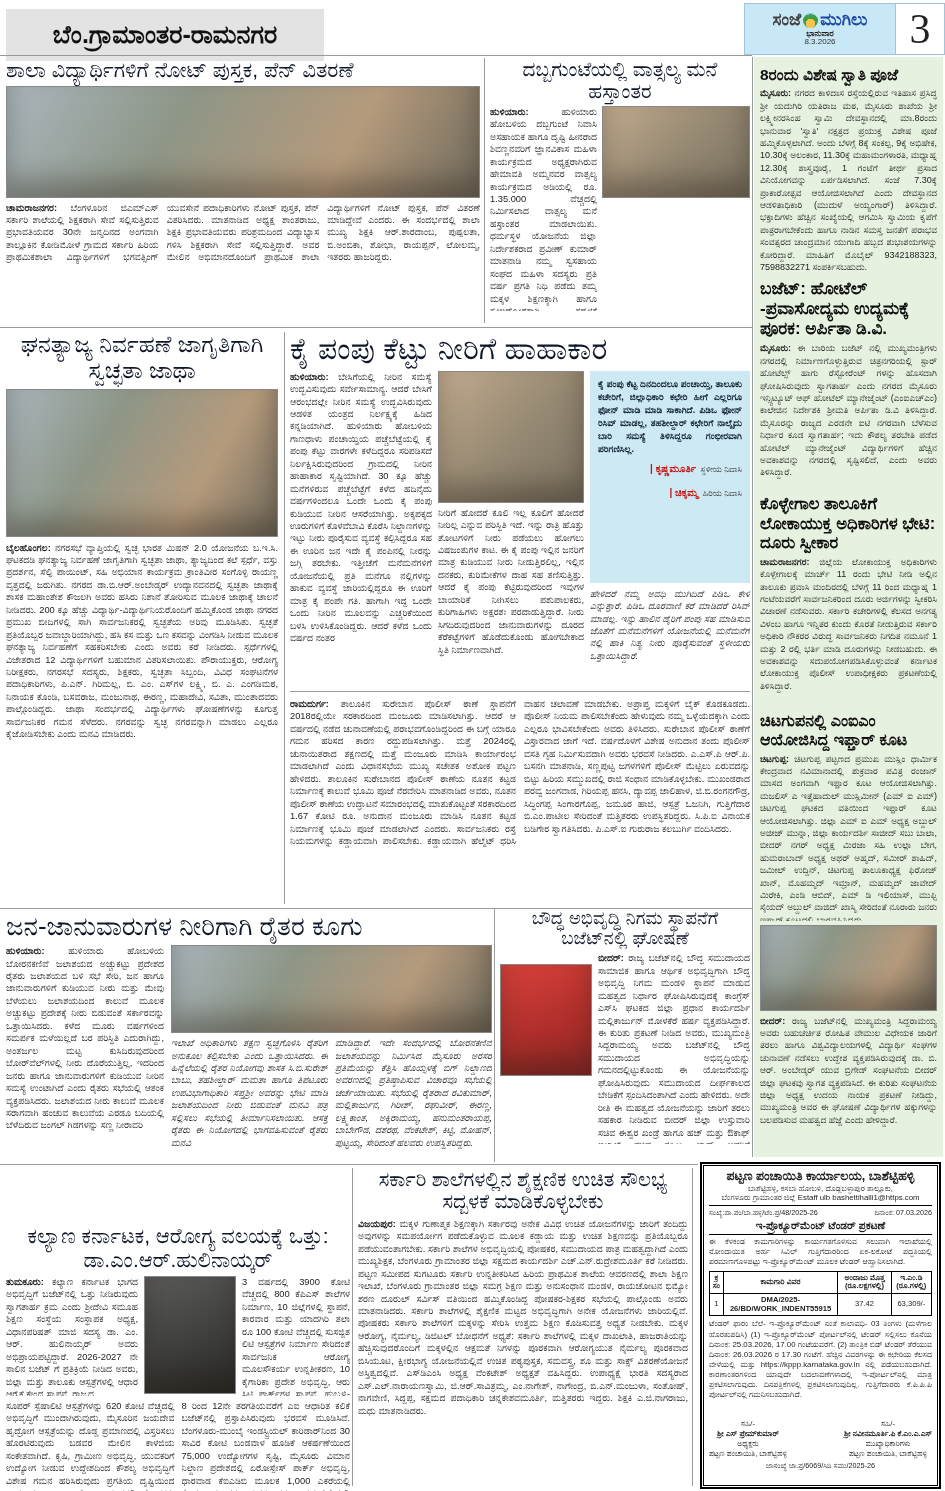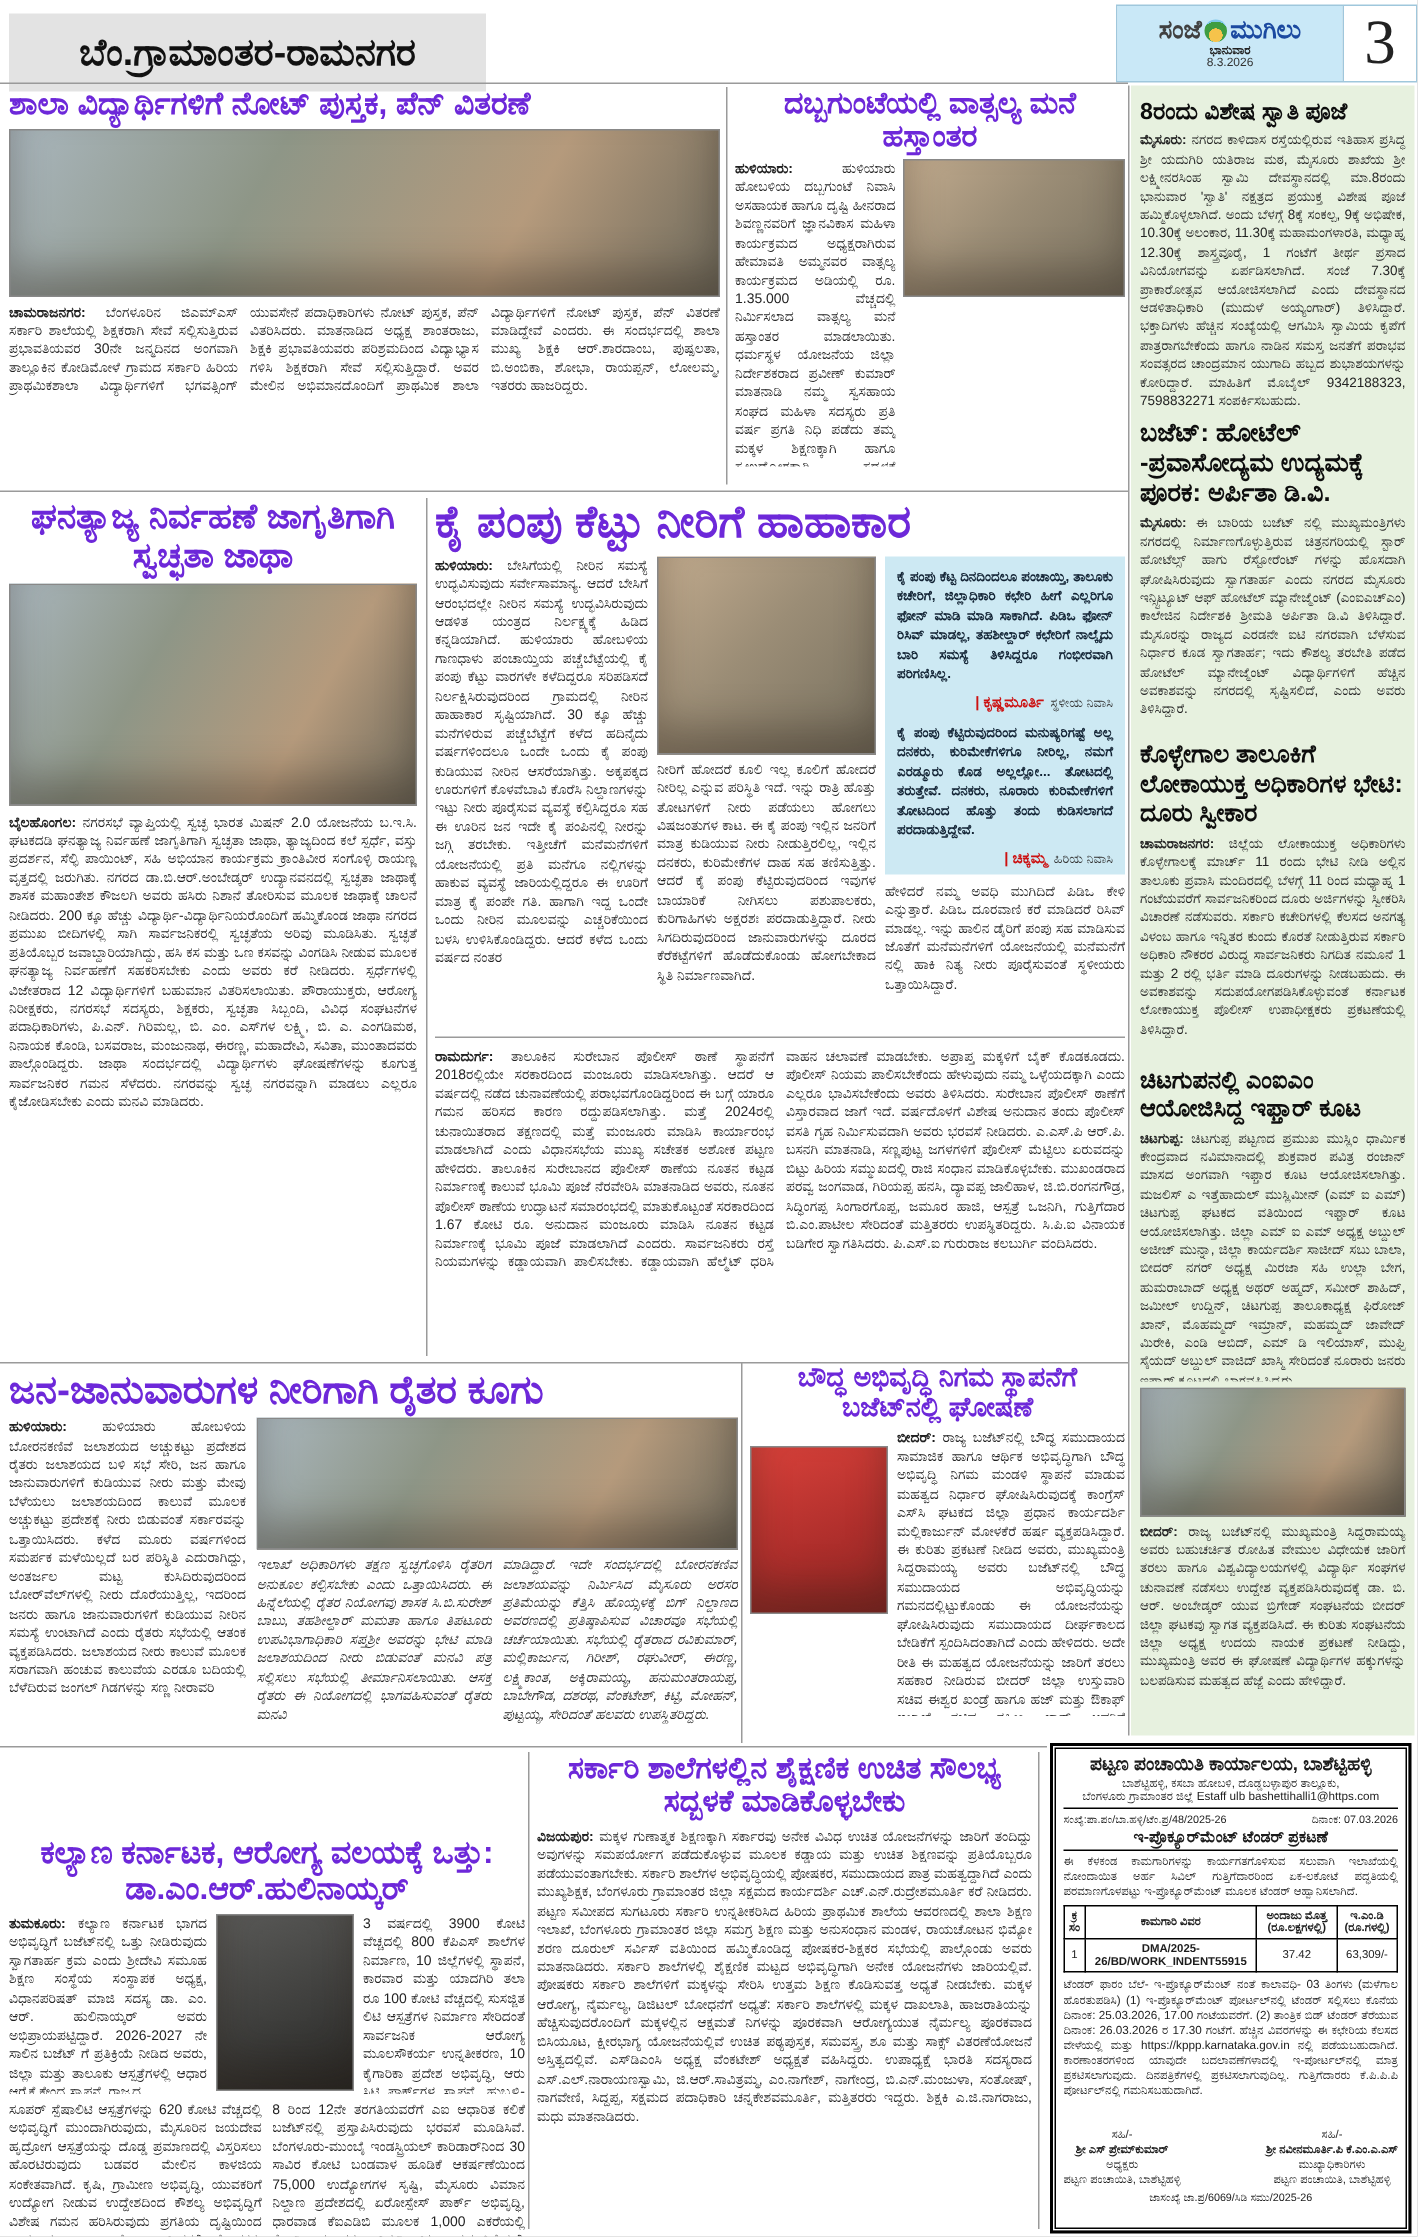--- a/index.html
+++ b/index.html
@@ -17,21 +17,21 @@
   .brandline{display:flex;align-items:center;gap:2px;font-weight:bold;font-size:17px;}
   .brand1{color:#404040;} .brand2{color:#1b49a0;}
   .palm{width:15px;height:15px;border-radius:50%;display:inline-block;
     background:radial-gradient(circle at 50% 70%,#f6c34b 0 35%,#3f9d42 36% 70%,#7fc8ea 71%);}
   .mast-day{font-size:8px;font-weight:bold;color:#222;}
   .mast-date{font-size:8px;color:#333;}
   .mast-page{flex:1;background:#ffffff;display:flex;align-items:center;justify-content:center;
     font-family:"Liberation Serif","DejaVu Serif",serif;font-size:42px;color:#222;border-left:1px solid #9fc7dc;}
 
   
-  .hl{font-weight:bold;color:#6d28d9;line-height:1.12;}
+  .hl{font-weight:normal;color:#0f172a;line-height:1.12;}
   .body-txt{font-size:9.3px;line-height:1.34;text-align:justify;color:#222;overflow:hidden;}
   .body-txt b{font-size:9.3px;}
   .photo{background:linear-gradient(135deg,#c2ab8e 0%,#9b8d76 45%,#77705f 100%);
     box-shadow:inset 0 0 0 1px #888, inset 0 -18px 26px rgba(40,30,20,.35);}
   .photo.crowd{background:linear-gradient(120deg,#a9b6bd 0%,#8e9687 35%,#b59a7c 70%,#6e6a5c 100%);}
   .photo.portrait-red{background:linear-gradient(160deg,#d8413a 0%,#b02f2c 55%,#8e2522 100%);}
   .photo.portrait-dark{background:linear-gradient(160deg,#5a5a58 0%,#3c3c3a 60%,#262624 100%);}
   .cols2{column-count:2;column-gap:8px;}
   .cols3{column-count:3;column-gap:8px;}
 
@@ -130,27 +130,26 @@
           <span>ನೀರಿಗೆ ಹೋದರೆ ಕೂಲಿ ಇಲ್ಲ ಕೂಲಿಗೆ ಹೋದರೆ ನೀರಿಲ್ಲ ಎನ್ನುವ ಪರಿಸ್ಥಿತಿ ಇದೆ. ಇನ್ನು ರಾತ್ರಿ ಹೊತ್ತು ತೋಟಗಳಿಗೆ ನೀರು ಪಡೆಯಲು ಹೋಗಲು ವಿಷಜಂತುಗಳ ಕಾಟ. ಈ ಕೈ ಪಂಪು ಇಲ್ಲಿನ ಜನರಿಗೆ ಮಾತ್ರ ಕುಡಿಯುವ ನೀರು ನೀಡುತ್ತಿರಲಿಲ್ಲ, ಇಲ್ಲಿನ ದನಕರು, ಕುರಿಮೇಕೆಗಳ ದಾಹ ಸಹ ತಣಿಸುತ್ತಿತ್ತು. ಆದರೆ ಕೈ ಪಂಪು ಕೆಟ್ಟಿರುವುದರಿಂದ ಇವುಗಳ ಬಾಯಾರಿಕೆ ನೀಗಿಸಲು ಪಶುಪಾಲಕರು, ಕುರಿಗಾಹಿಗಳು ಅಕ್ಷರಶಃ ಪರದಾಡುತ್ತಿದ್ದಾರೆ. ನೀರು ಸಿಗದಿರುವುದರಿಂದ ಜಾನುವಾರುಗಳನ್ನು ದೂರದ ಕೆರೆಕಟ್ಟೆಗಳಿಗೆ ಹೊಡೆದುಕೊಂಡು ಹೋಗಬೇಕಾದ ಸ್ಥಿತಿ ನಿರ್ಮಾಣವಾಗಿದೆ.</span>
         </div>
       </div>
       <div style="width:160px;">
         <div class="quotebox" style="width:100%;height:212px;">
           <div class="q-txt">ಕೈ ಪಂಪು ಕೆಟ್ಟ ದಿನದಿಂದಲೂ ಪಂಚಾಯ್ತಿ, ತಾಲೂಕು ಕಚೇರಿಗೆ, ಜಿಲ್ಲಾಧಿಕಾರಿ ಕಛೇರಿ ಹೀಗೆ ಎಲ್ಲರಿಗೂ ಫೋನ್ ಮಾಡಿ ಮಾಡಿ ಸಾಕಾಗಿದೆ. ಪಿಡಿಒ ಫೋನ್ ರಿಸಿವ್ ಮಾಡಲ್ಲ, ತಹಶೀಲ್ದಾರ್ ಕಛೇರಿಗೆ ನಾಲ್ಕೈದು ಬಾರಿ ಸಮಸ್ಯೆ ತಿಳಿಸಿದ್ದರೂ ಗಂಭೀರವಾಗಿ ಪರಿಗಣಿಸಿಲ್ಲ.</div>
           <div style="text-align:right;margin:2px 0 6px 0;">
             <span class="q-name">| ಕೃಷ್ಣಮೂರ್ತಿ</span>
             <span class="q-role">ಸ್ಥಳೀಯ ನಿವಾಸಿ</span>
           </div>
-          <div class="q-txt">ಕೈ ಪಂಪು ಕೆಟ್ಟಿರುವುದರಿಂದ ಮನುಷ್ಯರಿಗಷ್ಟೆ ಅಲ್ಲ ದನಕರು, ಕುರಿಮೇಕೆಗಳಿಗೂ ನೀರಿಲ್ಲ, ನಮಗೆ ಎರಡ್ಮೂರು ಕೊಡ ಅಲ್ಲಲ್ಲೋ... ತೋಟದಲ್ಲಿ ತರುತ್ತೇವೆ. ದನಕರು, ನೂರಾರು ಕುರಿಮೇಕೆಗಳಿಗೆ ತೋಟದಿಂದ ಹೊತ್ತು ತಂದು ಕುಡಿಸಲಾಗದೆ ಪರದಾಡುತ್ತಿದ್ದೇವೆ.</div>
           <div style="text-align:right;margin-top:2px;">
             <span class="q-name">| ಚಿಕ್ಕಮ್ಮ</span>
             <span class="q-role">ಹಿರಿಯ ನಿವಾಸಿ</span>
           </div>
         </div>
-        <div class="body-txt" style="height:88px;margin-top:5px;">
+        <div class="body-txt" style="height:88px;margin-top:5px;font-style:italic;">
           <span>ಹೇಳಿದರೆ ನಮ್ಮ ಅವಧಿ ಮುಗಿದಿದೆ ಪಿಡಿಒ ಕೇಳಿ ಎನ್ನುತ್ತಾರೆ. ಪಿಡಿಒ ದೂರವಾಣಿ ಕರೆ ಮಾಡಿದರೆ ರಿಸಿವ್ ಮಾಡಲ್ಲ. ಇನ್ನು ಹಾಲಿನ ಡೈರಿಗೆ ಪಂಪು ಸಹ ಮಾಡಿಸುವ ಜೊತೆಗೆ ಮನೆಮನೆಗಳಿಗೆ ಯೋಜನೆಯಲ್ಲಿ ಮನೆಮನೆಗೆ ನಲ್ಲಿ ಹಾಕಿ ನಿತ್ಯ ನೀರು ಪೂರೈಸುವಂತೆ ಸ್ಥಳೀಯರು ಒತ್ತಾಯಿಸಿದ್ದಾರೆ.</span>
         </div>
       </div>
     </div>
   </div>
   <div class="rule-h" style="left:290px;top:691px;width:460px;"></div>
 
   <div class="abs" style="left:290px;top:694px;width:460px;height:210px;overflow:hidden;">
     <div class="body-txt cols2" style="height:180px;margin-top:4px;">
       <b>ರಾಮದುರ್ಗ:</b>

